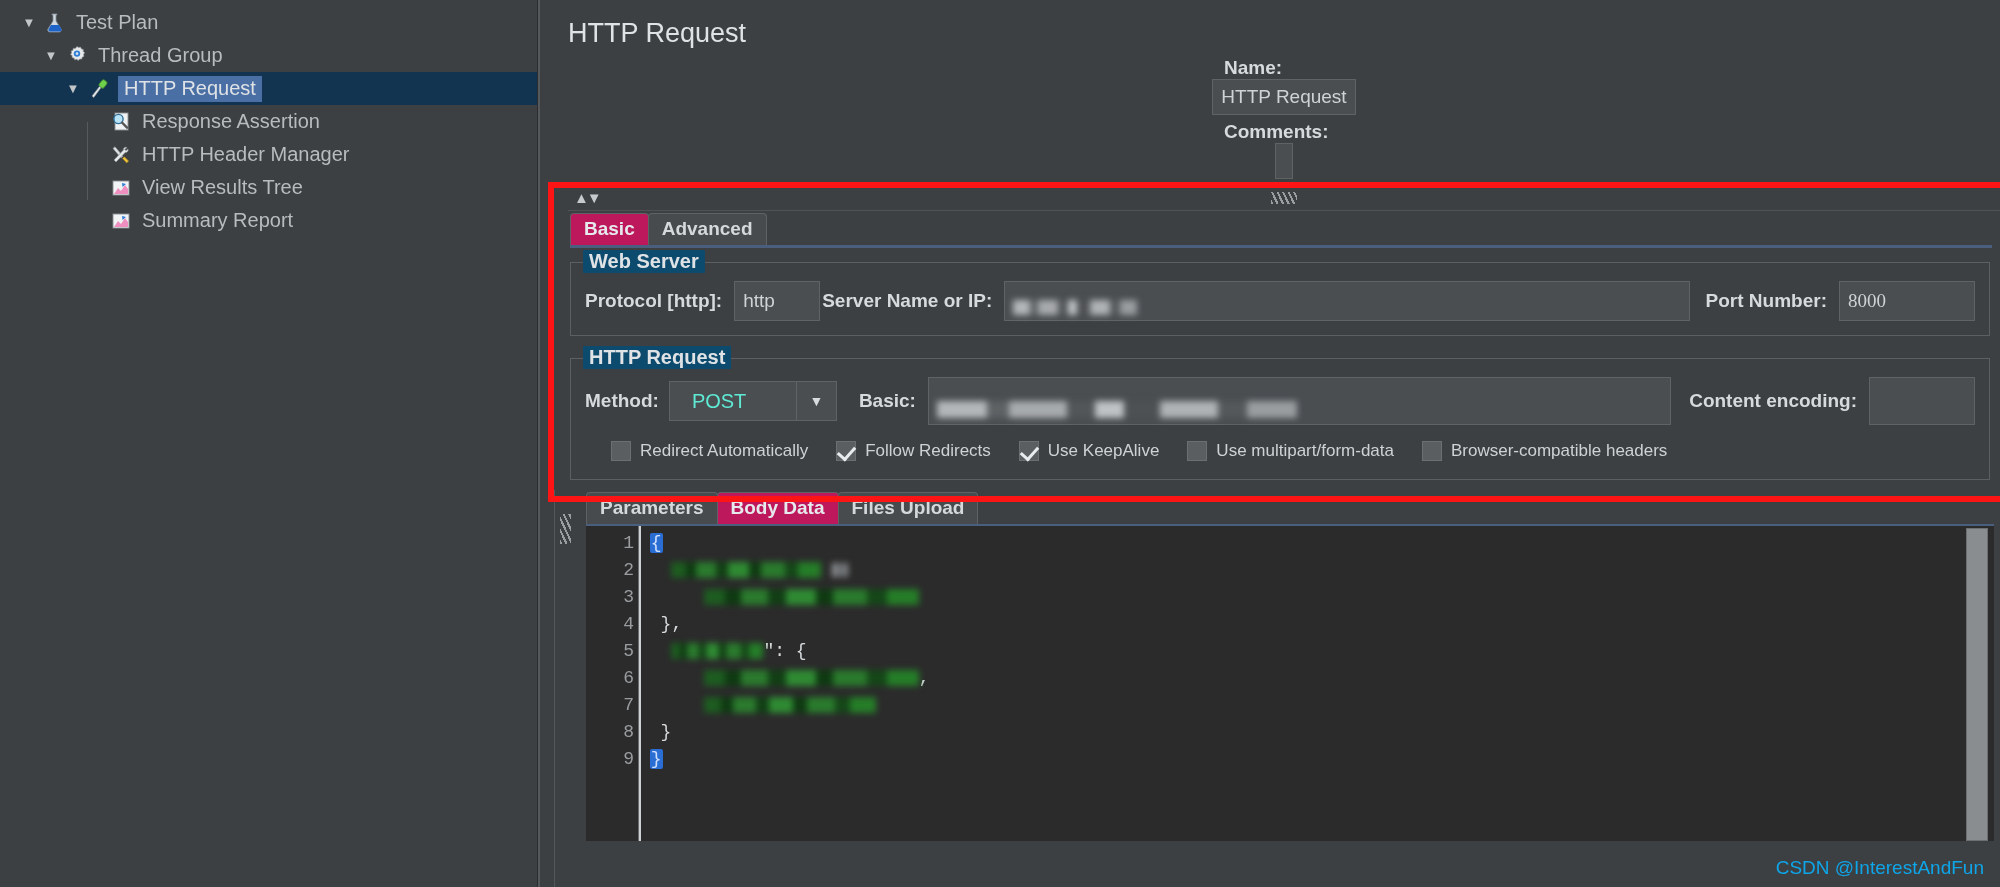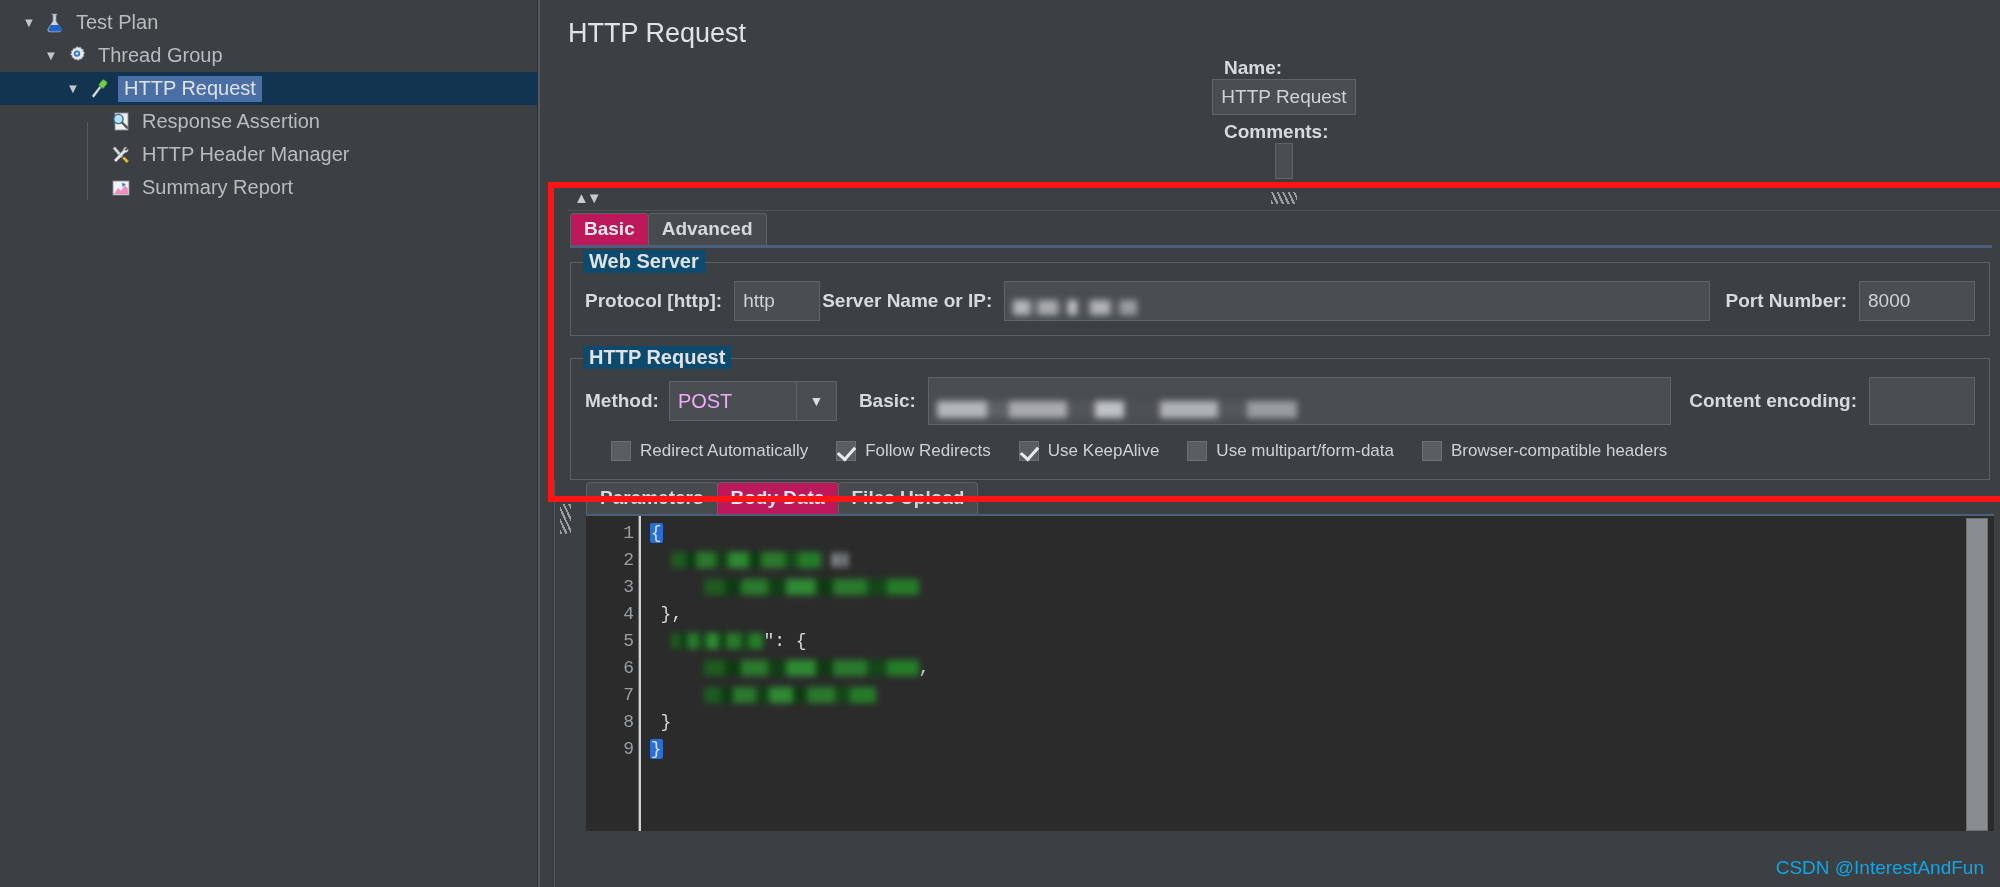--- a/index.html
+++ b/index.html
@@ -150,21 +150,21 @@
     background: linear-gradient(90deg,#b4b7ba 0 14%, #5e6265 14% 20%, #a8abad 20% 36%, #535659 36% 44%, #c0c3c6 44% 52%, #4e5154 52% 62%, #b0b3b6 62% 78%, #55585b 78% 86%, #9a9da0 86% 100%);
     vertical-align: middle;
   }
 
   .combo {
     display: flex; align-items: stretch;
     background: #4a4e51; border: 1px solid #5e6366;
     height: 40px; width: 168px;
   }
   .combo .val {
-    flex: 1; color: #f0abfc; font-size: 20px; line-height: 38px; padding-left: 8px;
+    flex: 1; color: #5eead4; font-size: 20px; line-height: 38px; padding-left: 22px;
   }
   .combo .arrow {
     width: 40px; background: #4a4e51; border-left: 1px solid #5e6366;
     color: #d9dcdf; display: flex; align-items: center; justify-content: center;
     font-size: 14px;
   }
 
   
   .cb-row { display: flex; align-items: center; margin: 16px 0 4px 26px; }
   .cb-item { display: flex; align-items: center; margin-right: 28px; }
@@ -177,21 +177,21 @@
   .cbox.checked::after {
     content: "";
     position: absolute; left: 4px; top: 1px;
     width: 8px; height: 14px;
     border: solid #e9ecef; border-width: 0 3px 3px 0;
     transform: rotate(42deg);
   }
   .cb-label { color: #cfd2d5; font-size: 17px; white-space: nowrap; }
 
   
-  .body-section { margin-left: 16px; position: relative; }
+  .body-section { margin-left: 16px; margin-top: 10px; position: relative; }
   .editor-wrap {
     display: flex;
     height: 317px;
     background: #2b2b2b;
     border-top: 2px solid #4a5f7e;
     margin-right: 6px;
     position: relative;
   }
   .gutter {
     width: 52px; background: #2b2b2b;
@@ -315,20 +315,32 @@
       <span class="tree-ico">
         <svg width="24" height="24" viewBox="0 0 24 24">
           <path d="M4 5.5l2-1.8 8 9.5-2 1.8z" fill="#dfe2e5" stroke="#8a8e92" stroke-width="0.7"></path>
           <path d="M18 4.5c-1.8-.9-4 .5-3.6 2.6L5 17l2 2 9.2-9.6c2 .4 3.5-1.7 2.8-3.5l-1.9 1.7-1.5-1.1z" fill="#e8eaec" stroke="#8a8e92" stroke-width="0.7"></path>
           <path d="M13.5 15.5l4.2 4.4 1.9-1.8-4.2-4.3z" fill="#f2c43d" stroke="#9a7c1c" stroke-width="0.7"></path>
         </svg>
       </span>
       <span class="tree-label">HTTP Header Manager</span>
     </div>
 
+    <div class="tree-row">
+      <span class="indent" style="width:74px"></span>
+      <span class="toggle empty"></span>
+      <span class="tree-ico">
+        <svg width="24" height="24" viewBox="0 0 24 24">
+          <rect x="4" y="5" width="16" height="14" fill="#f1f3f5" stroke="#8a8e92" stroke-width="0.9"></rect>
+          <path d="M5 18l4-6 3 3 4-6 3 4v5z" fill="#ef8fc0"></path>
+          <path d="M13 7l4 1-3.5 3z" fill="#2f7fd6"></path>
+        </svg>
+      </span>
+      <span class="tree-label">View Results Tree</span>
+    </div>
 
     <div class="tree-row">
       <span class="indent" style="width:74px"></span>
       <span class="toggle empty"></span>
       <span class="tree-ico">
         <svg width="24" height="24" viewBox="0 0 24 24">
           <rect x="4" y="5" width="16" height="14" fill="#f1f3f5" stroke="#8a8e92" stroke-width="0.9"></rect>
           <path d="M5 18l4-6 3 3 4-6 3 4v5z" fill="#ef8fc0"></path>
           <path d="M13 7l4 1-3.5 3z" fill="#2f7fd6"></path>
         </svg>
@@ -365,21 +377,21 @@
     <div class="groupbox" style="margin-top:14px;">
       <div class="group-title">Web Server</div>
       <div class="gb-row">
         <span class="lbl" style="margin-right:12px;">Protocol [http]:</span>
         <span class="text-input" style="width:86px; height:40px; line-height:38px;">http</span>
         <span class="lbl" style="margin:0 12px 0 2px;">Server Name or IP:</span>
         <span class="text-input" style="flex:1 1 auto; height:40px; line-height:38px; min-width:100px;">
           <span class="blur-text" style="width:124px; margin-top:11px;"></span>
         </span>
         <span class="lbl" style="margin:0 12px 0 16px;">Port Number:</span>
-        <span class="text-input" style="width:116px; height:40px; line-height:38px;">8000</span>
+        <span class="text-input" style="width:136px; height:40px; line-height:38px;font-family:Liberation Serif, serif;">8000</span>
       </div>
     </div>
 
     <div class="groupbox" style="margin-top:22px;">
       <div class="group-title">HTTP Request</div>
 
       <div class="gb-row">
         <span class="lbl" style="margin-right:10px;">Method:</span>
         <span class="combo">
           <span class="val">POST</span>

